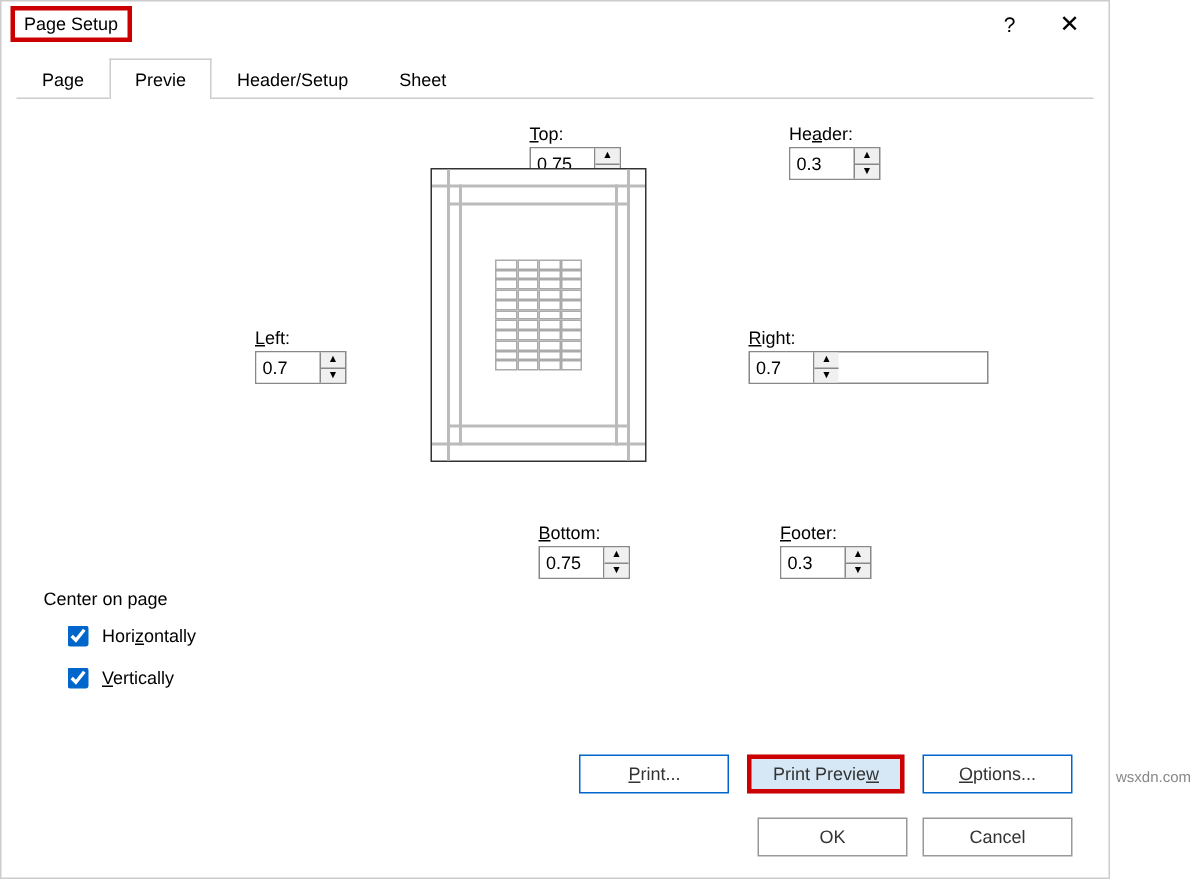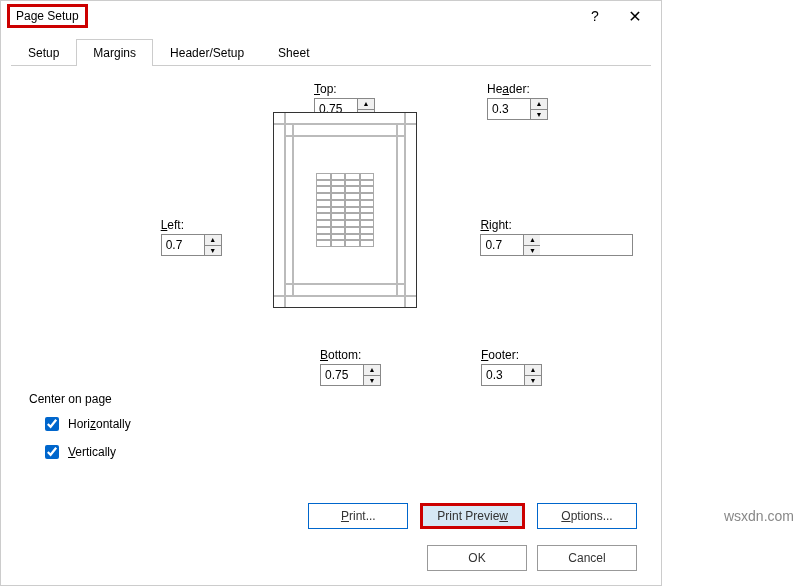--- a/index.html
+++ b/index.html
@@ -1,17 +1,17 @@
 <!DOCTYPE html>
 <html><head>
   <meta charset="utf-8">
   <style>
     * { box-sizing: border-box; font-family: "Segoe UI", sans-serif; font-size: 12px; }
     body { margin: 0; background: #fff; width: 800px; height: 586px; position: relative; }
-    .dialog { width: 662px; height: 586px; border: 1px solid #ccc; background: #fff; display: flex; flex-direction: column; }
+    .dialog { width: 740px; height: 586px; border: 1px solid #ccc; background: #fff; display: flex; flex-direction: column; }
     .titlebar { height: 30px; display: flex; align-items: center; padding: 0 6px; }
     .title-hl { border: 3px solid #cc0000; padding: 2px 6px; display: inline-block; }
     .title-spacer { flex: 1; }
     .title-btn { width: 40px; height: 28px; display: flex; align-items: center; justify-content: center; font-size: 14px; }
     .title-btn.close { font-size: 16px; }
     .tabs { display: flex; border-bottom: 1px solid #ccc; margin: 8px 10px 0 10px; }
     .tab { padding: 6px 16px; border: 1px solid transparent; border-bottom: none; margin-bottom: -1px; }
     .tab.active { border-color: #ccc; background: #fff; }
     .content { flex: 1; padding: 16px 28px 0 28px; position: relative; }
     .margin-group { display: flex; flex-direction: column; }
@@ -35,39 +35,39 @@
     .cells { position:absolute; left:42px; top:60px; right:42px; bottom:60px; display:grid; grid-template-columns:repeat(4,1fr); grid-template-rows:repeat(11,1fr);}
     .cells div { border:0.5px solid #aaa; }
     .section-label { margin-top: 6px; }
     .check-row { display: flex; align-items: center; margin-top: 8px; margin-left: 12px; gap: 6px;}
     .check-row input { width: 14px; height: 14px; accent-color: #0066cc;}
     .btn-row { display:flex; justify-content:flex-end; gap:12px; padding: 16px 24px 8px 24px;}
     .btn { min-width:100px; height:26px; border:1px solid #0066cc; background:#fff; display:flex; align-items:center; justify-content:center; color:#333; padding:0 14px;}
     .btn.hl { border:3px solid #cc0000; background:#d6e8f5;}
     .btn.plain { border:1px solid #999; }
     .bottom-row { display:flex; justify-content:flex-end; gap:10px; padding: 8px 24px 14px 24px; border-top: none;}
-    .watermark { position:absolute; right:6px; bottom:62px; font-size:14px; color:#888;}
+    .watermark { position:absolute; right:6px; bottom:62px; font-size:10px; color:#888;}
     .top-inputs { display:flex; justify-content:center; gap:112px; margin-left:200px;}
     .mid-inputs { display:flex; align-items:center; margin-top:16px;}
     .bot-inputs { display:flex; justify-content:center; gap:100px; margin-left:200px; margin-top:10px;}
   </style>
 </head>
 <body>
 
 <div class="dialog">
   <div class="titlebar">
     <span class="title-hl">Page Setup</span>
     <span class="title-spacer"></span>
     <span class="title-btn">?</span>
     <span class="title-btn close">✕</span>
   </div>
 
   <div class="tabs">
-    <div class="tab">Setup</div>
-    <div class="tab active">Margins</div>
+    <div class="tab">Page</div>
+    <div class="tab active">Previe</div>
     <div class="tab">Header/Setup</div>
     <div class="tab">Sheet</div>
   </div>
 
   <div class="content">
     <div class="top-inputs">
       <div class="margin-group">
         <span class="margin-label"><u>T</u>op:</span>
         <div class="spin">
           <input value="0.75" style="">

